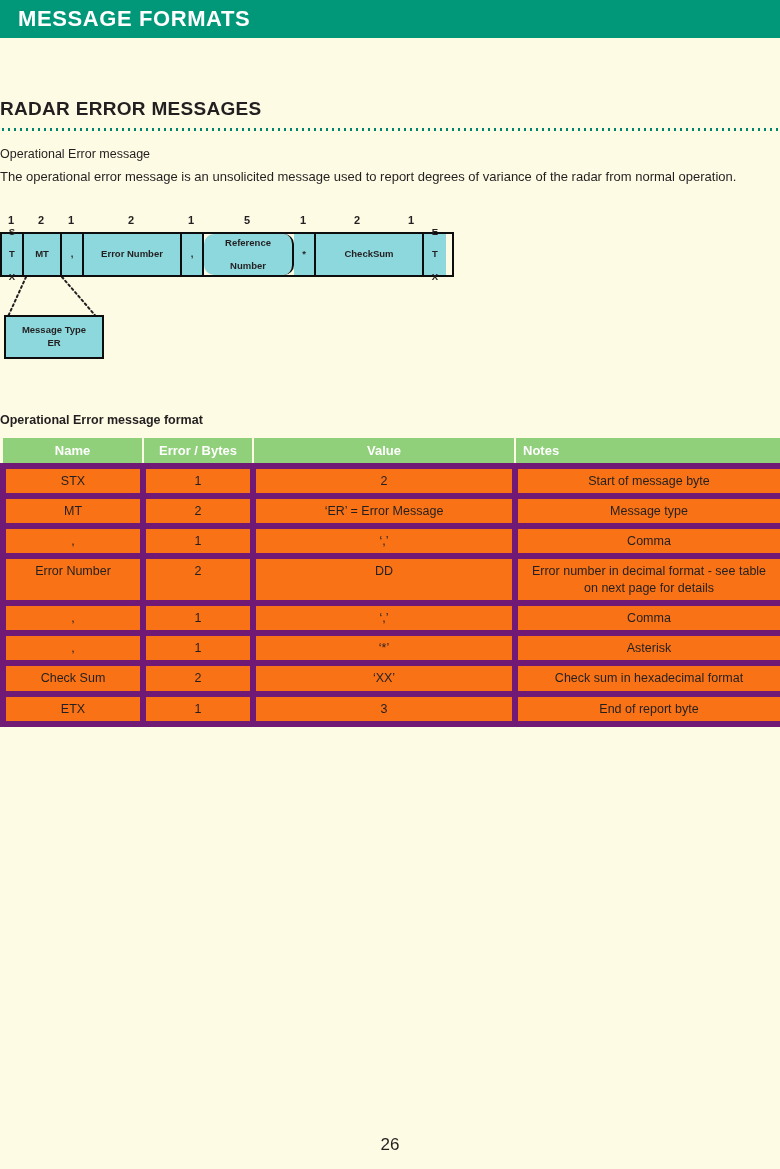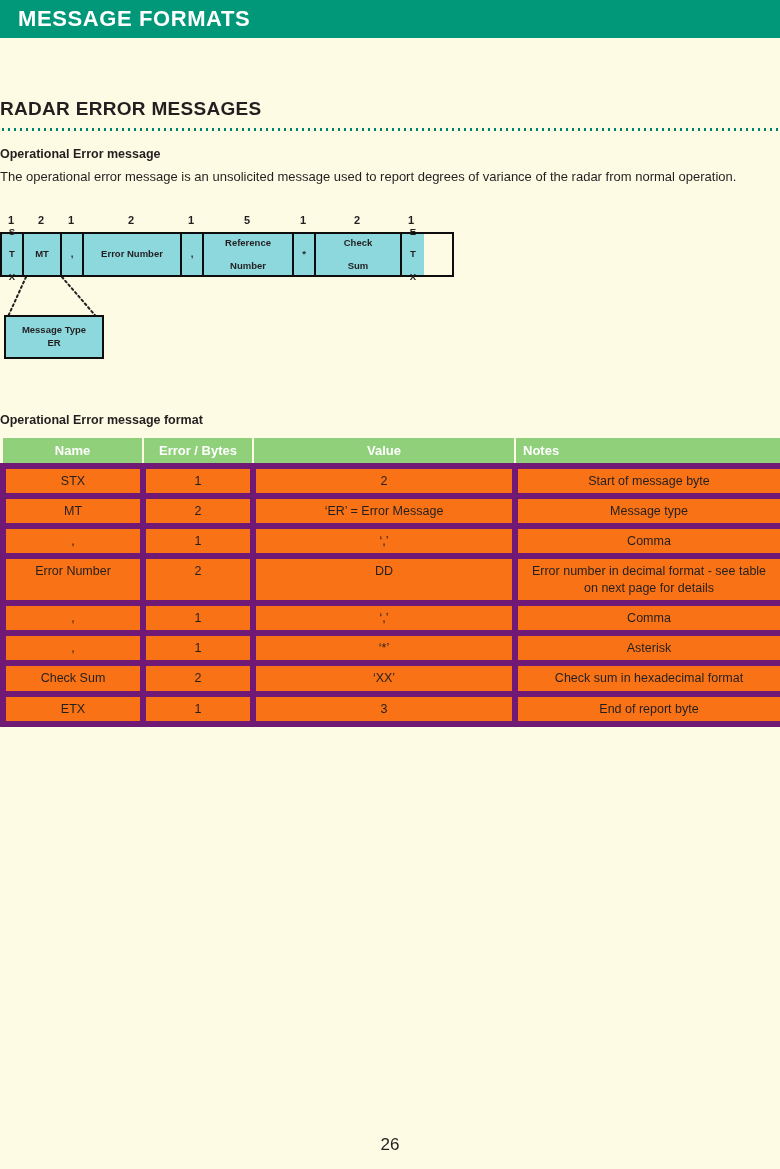--- a/index.html
+++ b/index.html
@@ -48,21 +48,21 @@
     width: 780px;
     background-image: radial-gradient(circle, #00856c 1.2px, rgba(0,0,0,0) 1.4px);
     background-size: 6px 3px;
     background-repeat: repeat-x;
     background-position: 0 center;
   }
 
   .sub-title {
     margin: 16px 0 0 0;
     font-size: 12.5px;
-    font-weight: bold;
+    font-weight: normal;
     color: #231f20;
   }
 
   .body-text {
     margin: 7px 0 0 0;
     font-size: 13px;
     line-height: 1.35;
     width: 770px;
     color: #231f20;
   }
@@ -231,29 +231,29 @@
         </div>
         <div style="width: 22px; flex-direction: column;">
           <span>,</span>
         </div>
         <div style="width: 98px; flex-direction: column;">
           <span>Error Number</span>
         </div>
         <div style="width: 22px; flex-direction: column;">
           <span>,</span>
         </div>
-        <div style="width: 90px; flex-direction: column;">
+        <div style="width: 90px; flex-direction: column; border-radius: 10px;">
           <span>Reference</span>
           <br>
           <span>Number</span>
         </div>
         <div style="width: 22px; flex-direction: column;">
           <span>*</span>
         </div>
-        <div style="width: 86px; flex-direction: column;">
+        <div style="width: 108px; ">
           <span>Check</span>
           <br>
           <span>Sum</span>
         </div>
         <div class="stacked" style="width: 22px; flex-direction: column;">
           <span>E</span>
           <br>
           <span>T</span>
           <br>
           <span>X</span>

